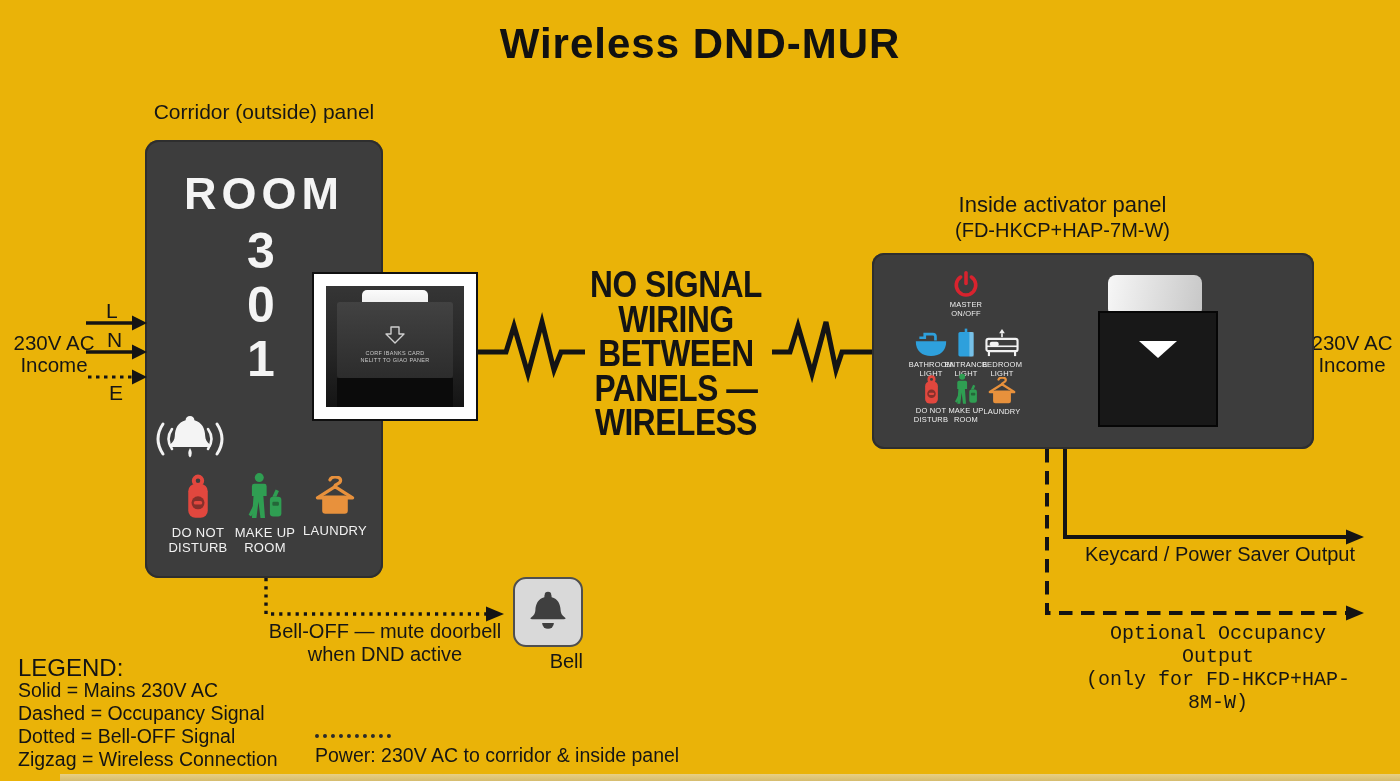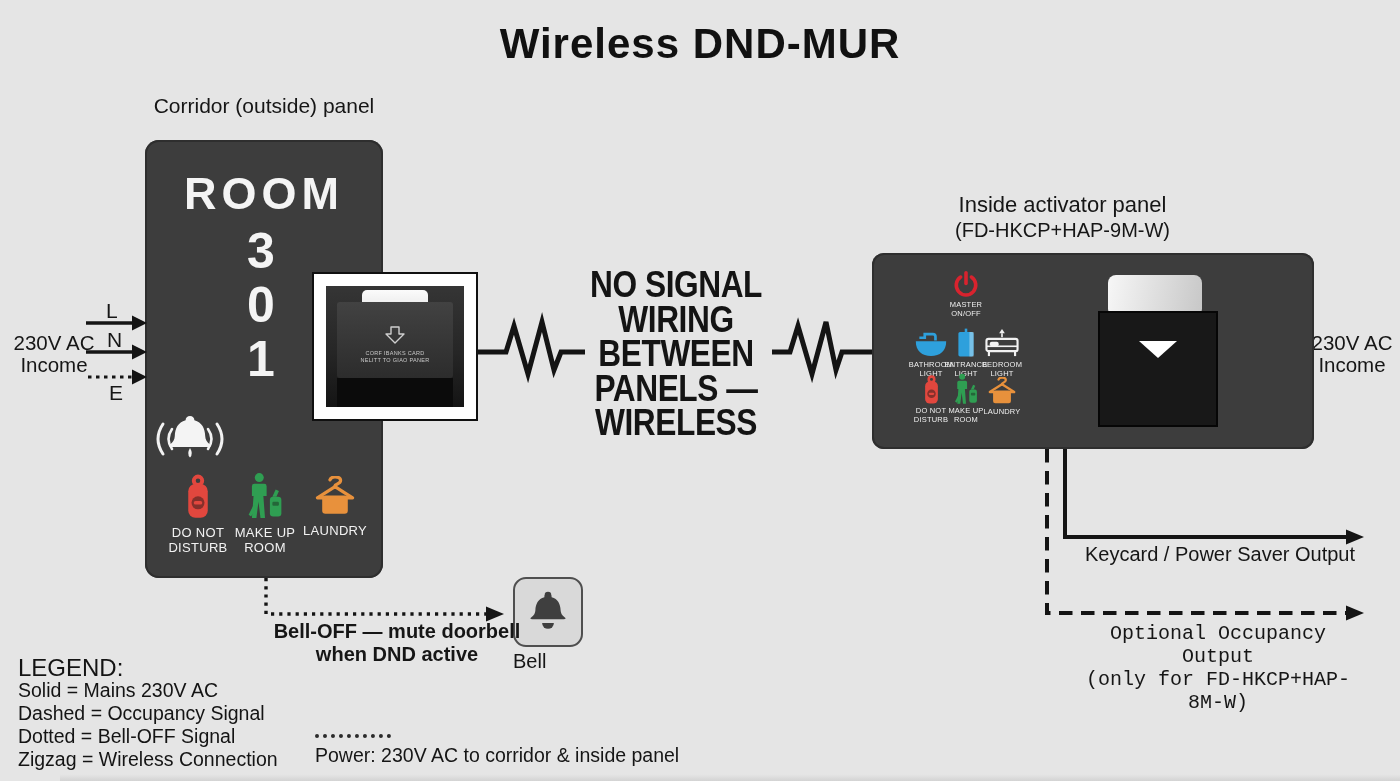--- a/index.html
+++ b/index.html
@@ -1,19 +1,19 @@
 <!DOCTYPE html>
 <html><head>
 <meta charset="utf-8">
 <style>
   * { margin:0; padding:0; box-sizing:border-box; }
   html,body { background:#ffffff; }
   #canvas {
     position:relative; width:1400px; height:781px; overflow:hidden;
-    background:#e5e5e5; font-family:"Liberation Sans","DejaVu Sans",sans-serif; color:#1a1a1a;
+    background:#eab308; font-family:"Liberation Sans","DejaVu Sans",sans-serif; color:#1a1a1a;
   }
   .abs { position:absolute; }
   .pre { white-space:pre-line; }
 
   
   .main-title { left:0; right:0; top:20px; font-size:42px; font-weight:bold; letter-spacing:1px; text-align:center; color:#111; }
 
   
   .panel-caption { font-size:21px; color:#161616; text-align:center; }
 
@@ -53,33 +53,33 @@
 
   
   .note-20 { font-size:20px; line-height:23px; color:#161616; text-align:center; }
   .legend { left:18px; top:656px; font-size:19.5px; line-height:23px; color:#141414; }
   .legend .hd { font-weight:normal; font-size:24px; }
   .power-note-dots { left:315px; top:734px; width:76px; border-top:4px dotted #2b2b2b; }
   .power-note { left:315px; top:744px; font-size:19.5px; color:#161616; }
 
   
   .bell-box { left:513px; top:577px; width:70px; height:70px; background:#d9d9d9; border:2px solid #4f4f4f; border-radius:13px; display:flex; align-items:center; justify-content:center; }
-  .bell-label { left:513px; top:650px; width:70px; text-align:left; font-size:20px; color:#161616; }
+  .bell-label { left:513px; top:650px; width:70px; text-align:right; font-size:20px; color:#161616; }
 
   .bottom-shade { left:60px; right:0; bottom:0; height:7px; background:linear-gradient(#e7e7e7,#c4c4c4); opacity:.55; }
   svg { display:block; }
 </style>
 </head>
 <body>
 
 <div id="canvas">
 
   <div class="abs main-title">Wireless DND-MUR</div>
 
-  <div class="abs panel-caption" style="left:145px;top:94px;width:238px;">Corridor (outside) panel</div>
+  <div class="abs panel-caption" style="left:145px;top:100px;width:238px;">Corridor (outside) panel</div>
 
   <div class="abs corridor-panel">
     <div class="abs room-word">ROOM</div>
     <div class="abs room-digits pre">3
 0
 1</div>
 
     <div class="abs corridor-bell">
       <svg width="90" height="54" viewBox="0 0 90 54">
         <path d="M18 12 Q8 27 18 42" fill="none" stroke="#f2f2f2" stroke-width="3" stroke-linecap="round"></path>
@@ -180,21 +180,21 @@
 
   <div class="abs center-note">
     <div>NO SIGNAL</div>
     <div>WIRING</div>
     <div>BETWEEN</div>
     <div>PANELS —</div>
     <div>WIRELESS</div>
   </div>
 
   <div class="abs panel-caption" style="left:872px;top:192px;width:381px;font-size:22px;">Inside activator panel</div>
-  <div class="abs panel-caption" style="left:872px;top:219px;width:381px;font-size:20px;">(FD-HKCP+HAP-9M-W)</div>
+  <div class="abs panel-caption" style="left:872px;top:219px;width:381px;font-size:20px;">(FD-HKCP+HAP-7M-W)</div>
 
   <div class="abs inside-panel">
 
     <div class="ip-btn" style="left:71px;top:18px;">
       <svg width="26" height="28" viewBox="0 0 32 34" style="margin:0 auto;">
         <line x1="16" y1="2" x2="16" y2="15" stroke="#d8232e" stroke-width="4.4" stroke-linecap="round"></line>
         <path d="M9.4 7.2 a12 12 0 1 0 13.2 0" fill="none" stroke="#d8232e" stroke-width="4.4" stroke-linecap="round"></path>
       </svg>
       <div class="lbl pre">MASTER
 ON/OFF</div>
@@ -281,21 +281,21 @@
 
   <div class="abs bell-box">
     <svg width="44" height="46" viewBox="0 0 60 62">
       <circle cx="30" cy="8" r="4.5" fill="#3f3f3f"></circle>
       <path d="M30 6 c3 0 5 2 5 4.8 c8.5 2.2 12 9.4 12.2 17.8 c.1 4 2 7.2 5.4 9.6 q3.4 2.3 -1.2 2.8 h-42.8 q-4.6 -.5 -1.2 -2.8 c3.4 -2.4 5.3 -5.6 5.4 -9.6 C13 20.2 16.5 13 25 10.8 c0 -2.8 2 -4.8 5 -4.8 z" fill="#3f3f3f"></path>
       <path d="M22 46 a8 8 0 0 0 16 0 z" fill="#3f3f3f"></path>
     </svg>
   </div>
   <div class="abs bell-label">Bell</div>
 
-  <div class="abs note-20" style="left:272px;top:620px;width:250px;font-weight:bold;">
+  <div class="abs note-20" style="left:260px;top:620px;width:250px;">
     <div>Bell-OFF — mute doorbell</div>
     <div>when DND active</div>
   </div>
 
   <svg class="abs" style="left:1035px;top:449px;" width="345" height="185" viewBox="0 0 345 185">
     <path d="M30 0 V88 H312" fill="none" stroke="#141414" stroke-width="4"></path>
     <polygon points="311,80.5 329,88 311,95.5" fill="#141414"></polygon>
     <path d="M12 0 V164 H312" fill="none" stroke="#141414" stroke-width="4" stroke-dasharray="13.5 8.5"></path>
     <polygon points="311,156.5 329,164 311,171.5" fill="#141414"></polygon>
   </svg>

